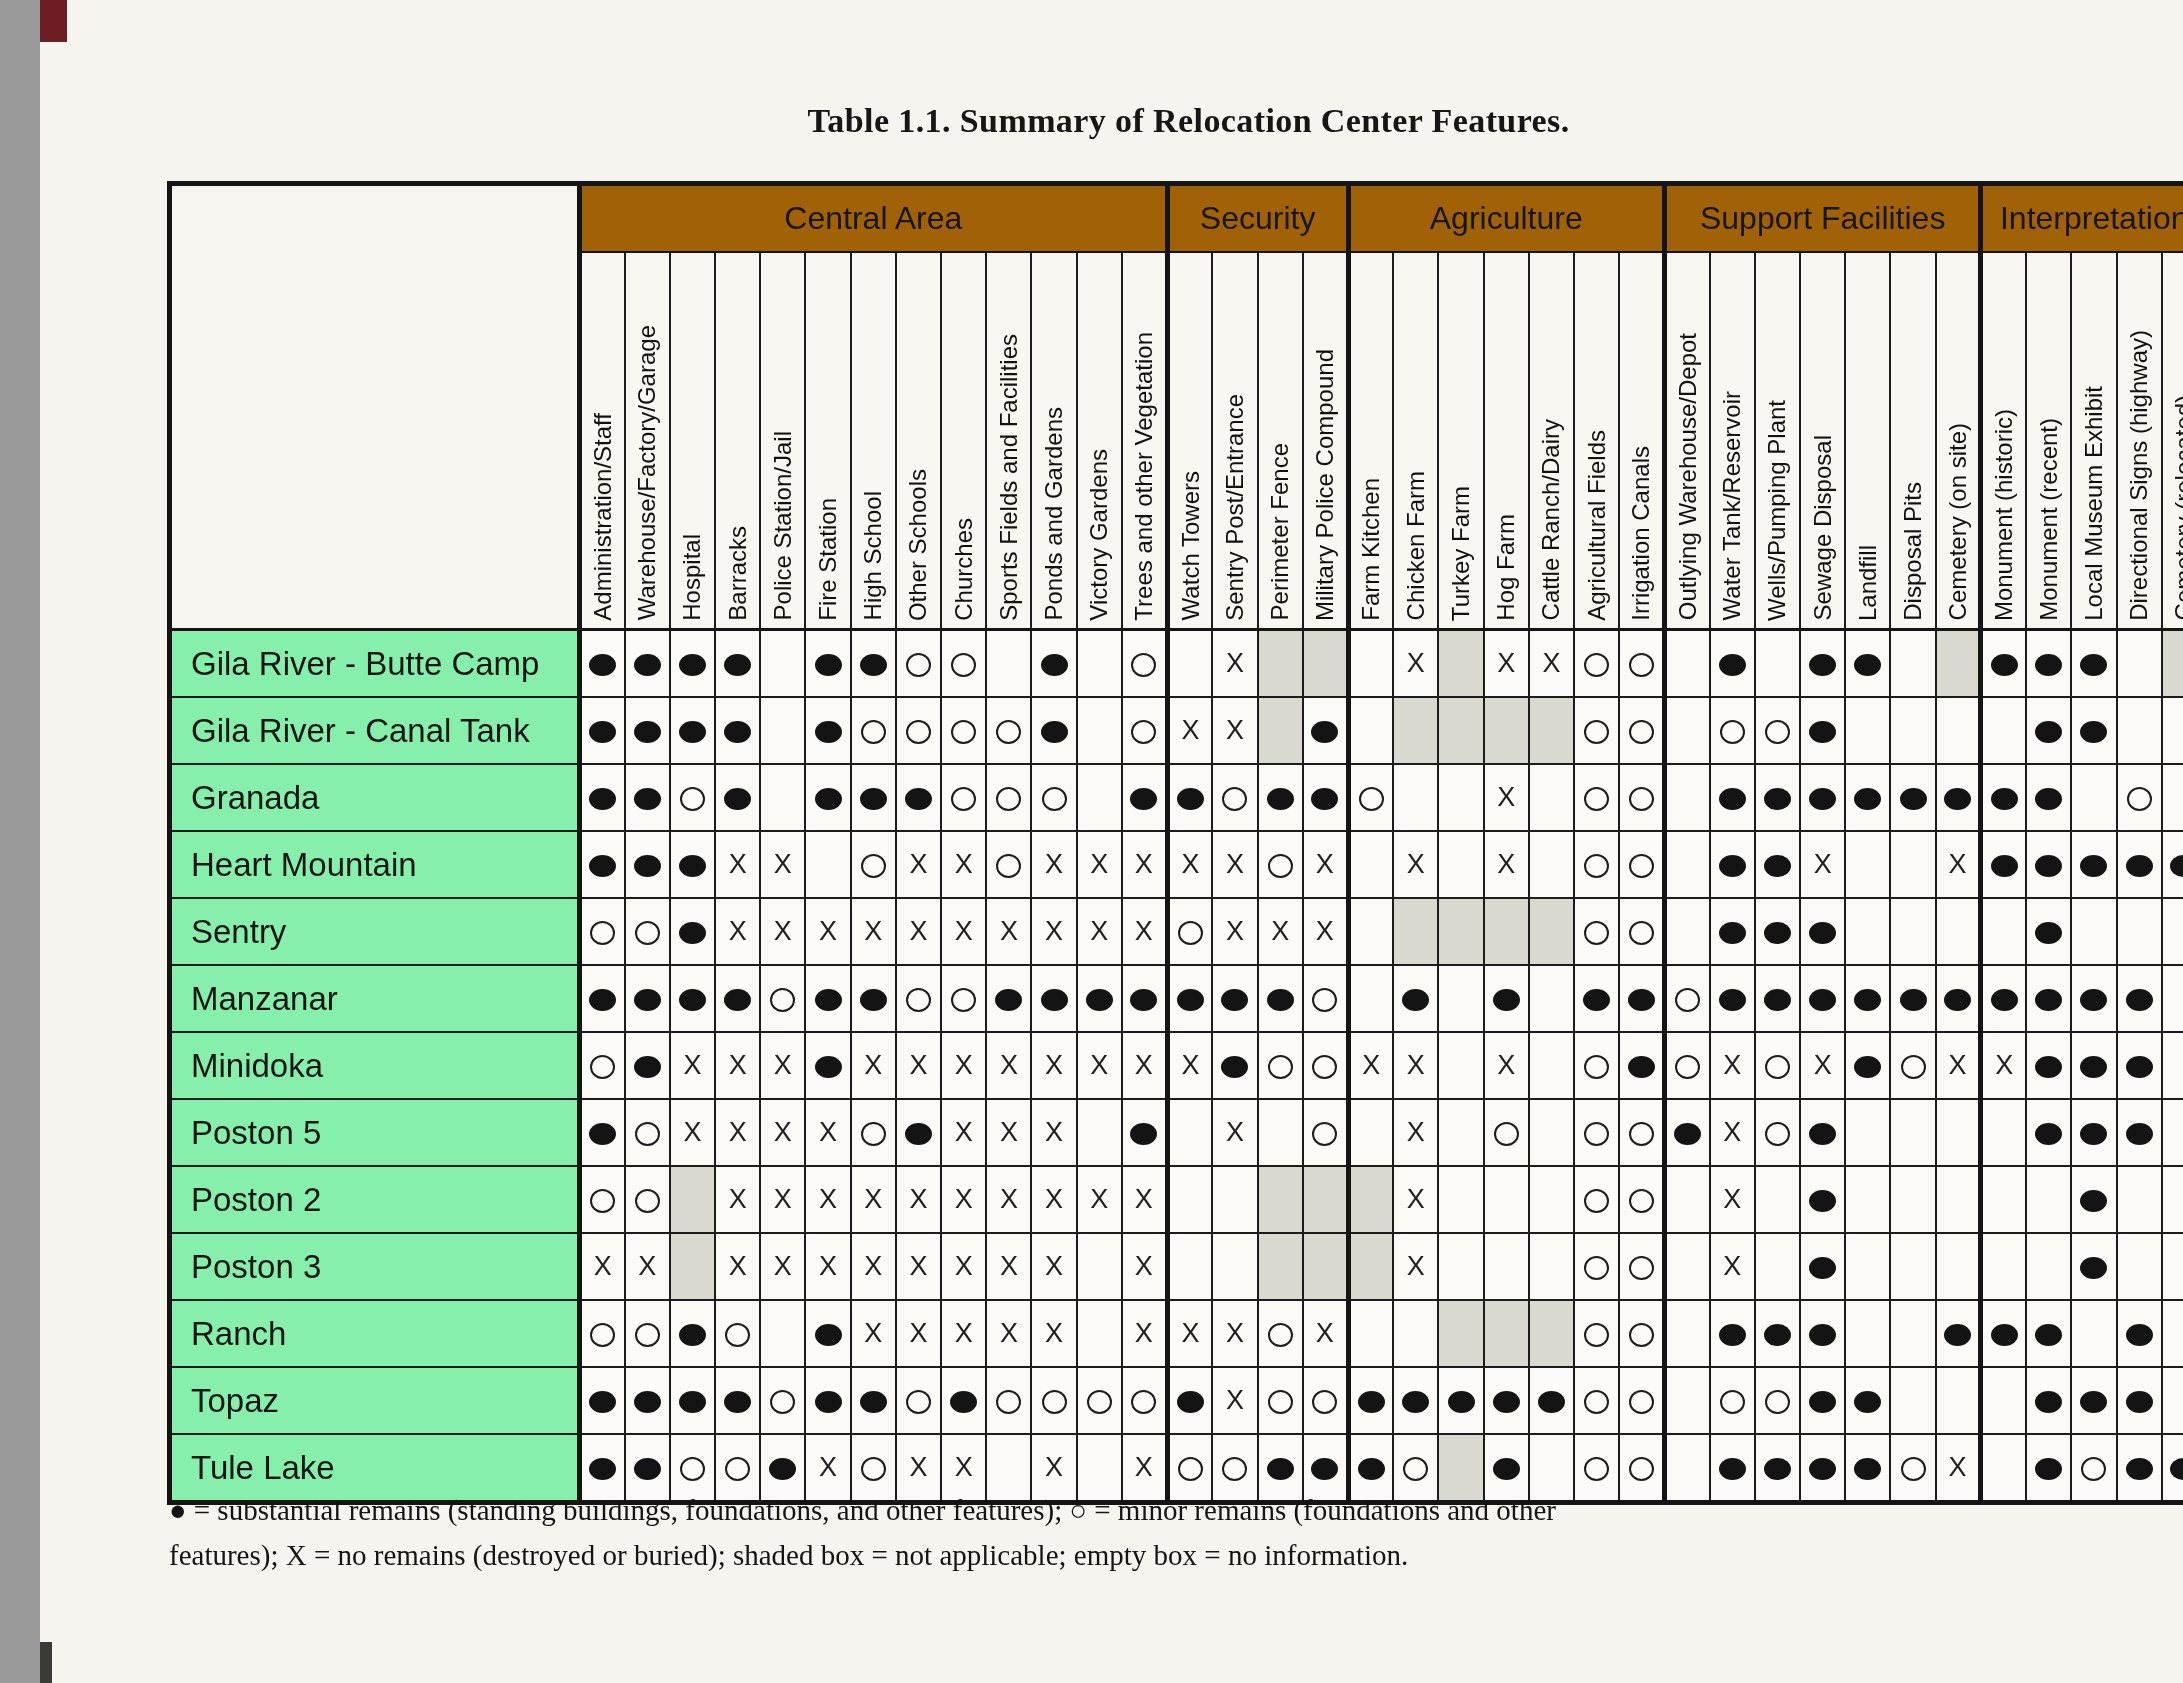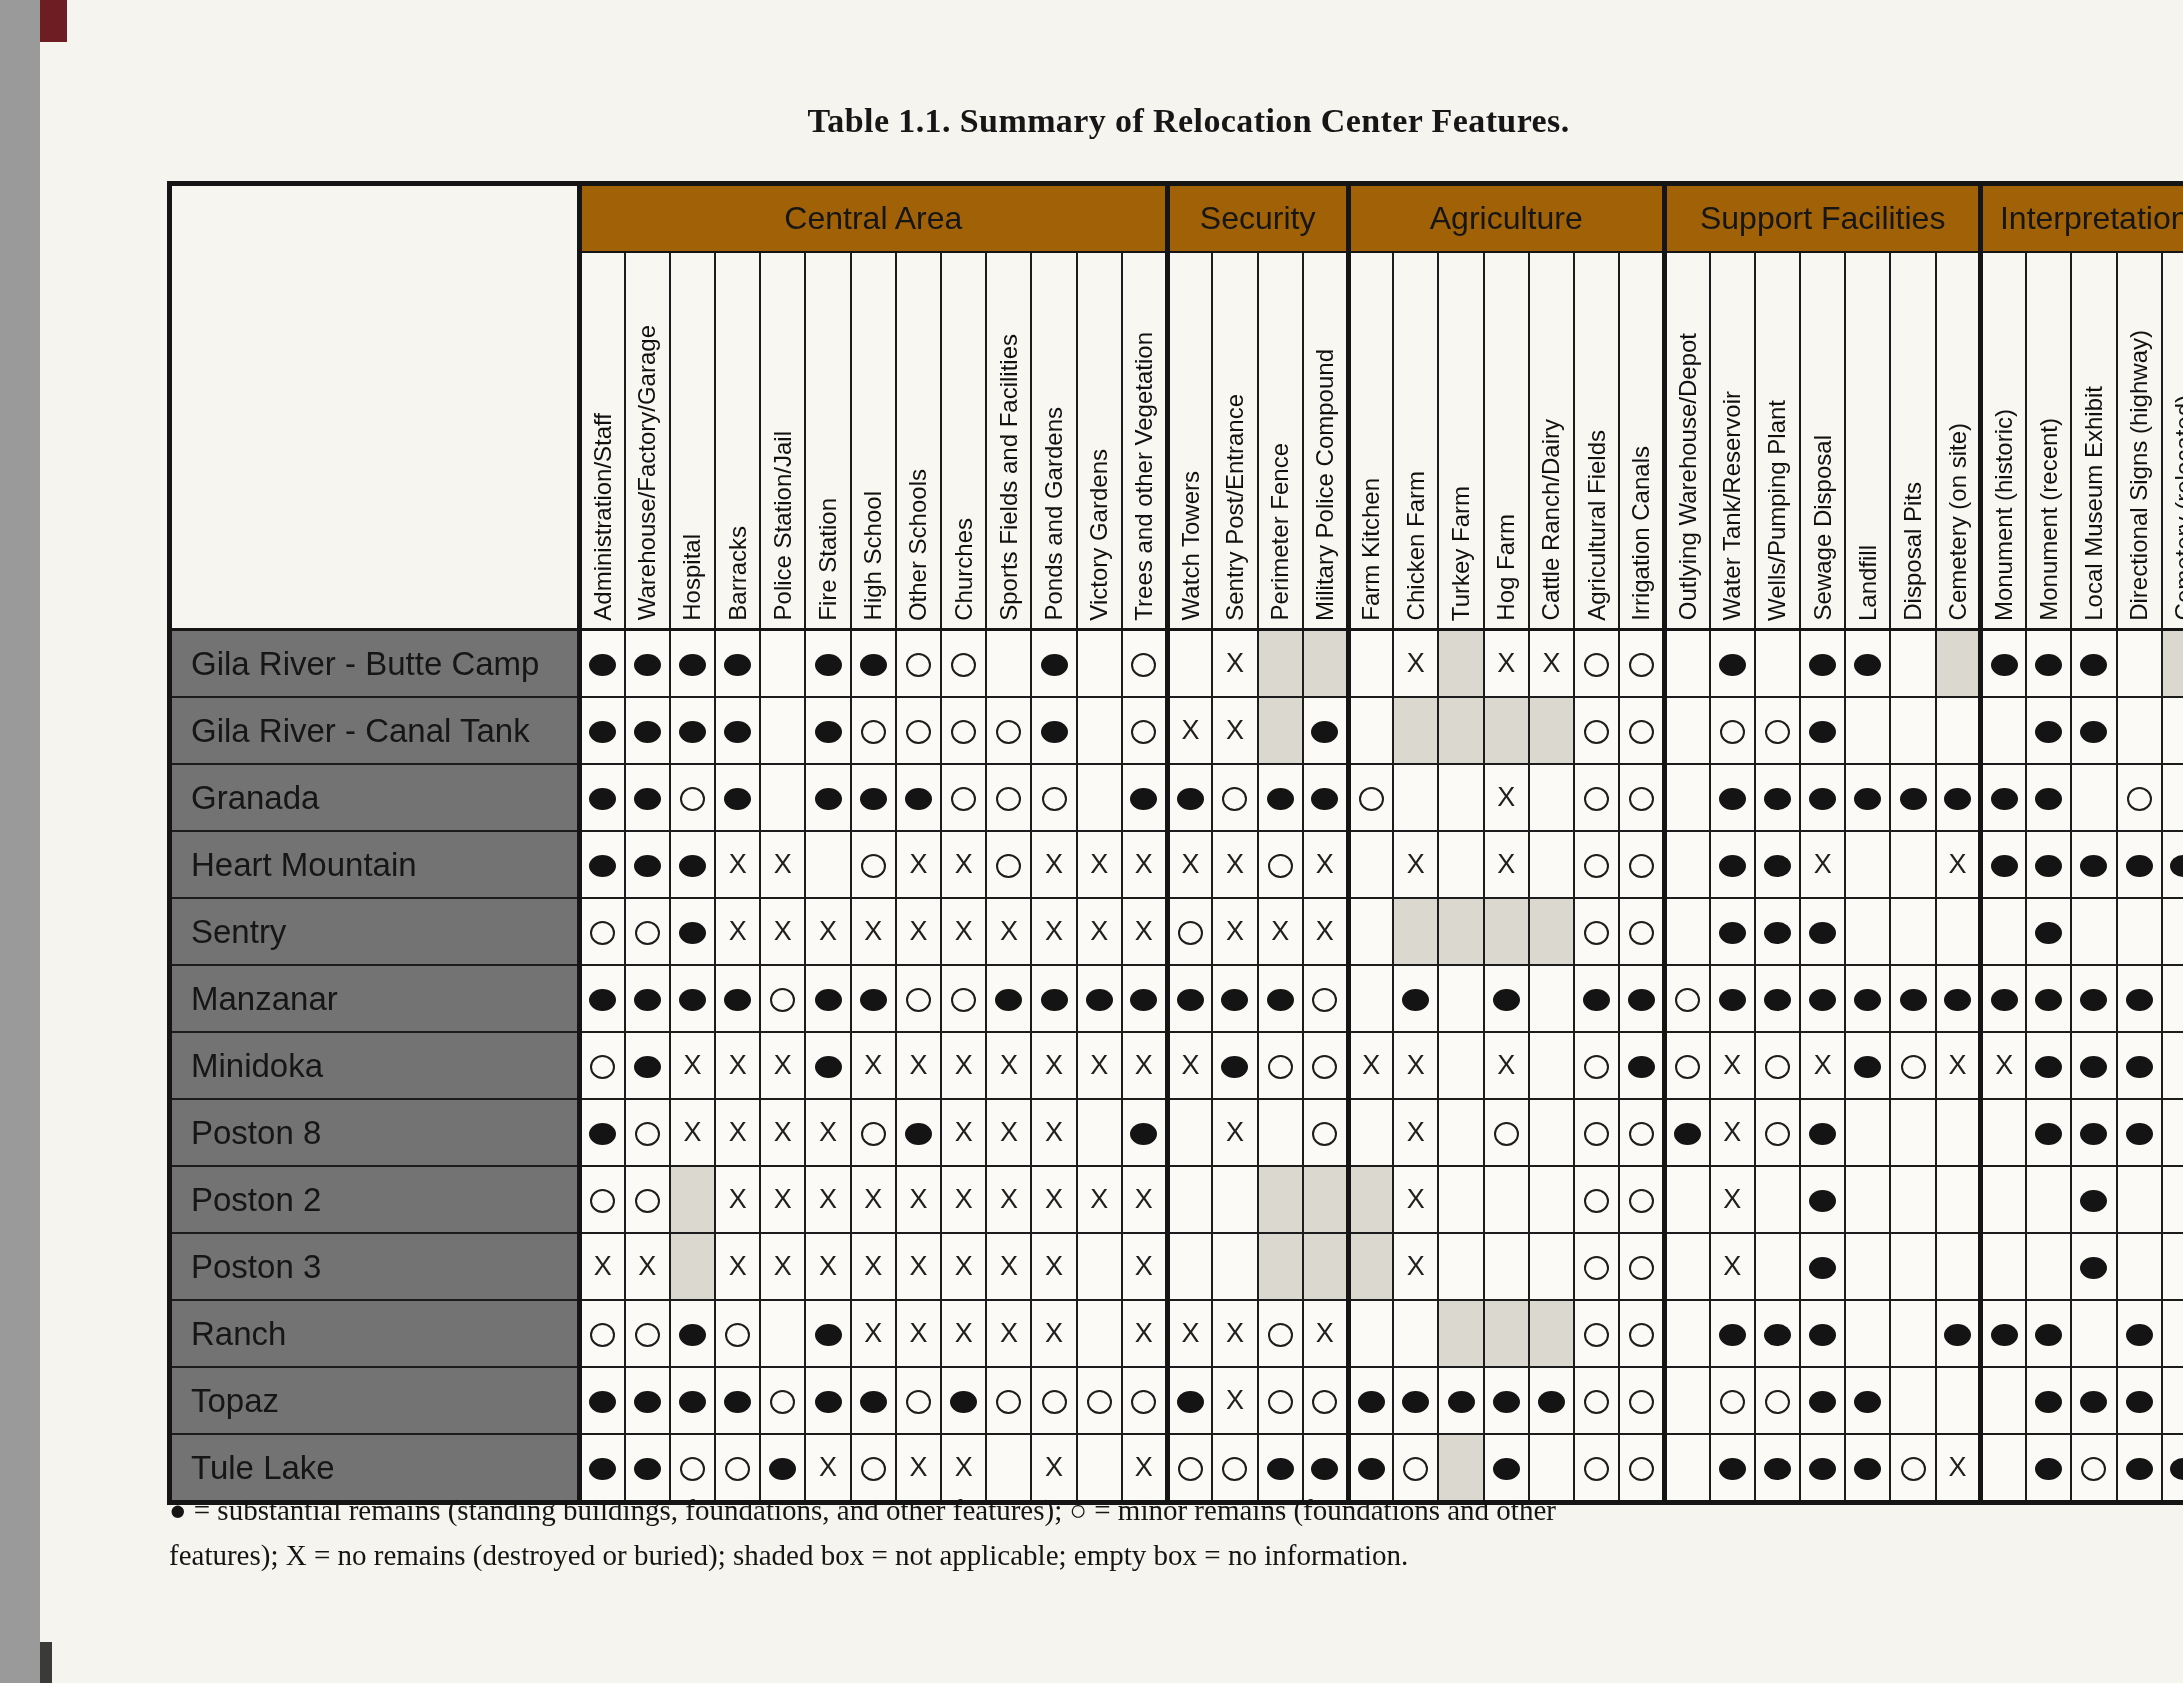--- a/index.html
+++ b/index.html
@@ -46,21 +46,21 @@
     position:absolute; bottom:7.3px; left:50%;
     writing-mode:vertical-rl;
     transform:translateX(-50%) rotate(180deg);
     white-space:nowrap;
     font-size:24px; font-weight:normal; color:#111;
   }
 
   tbody th.rowlabel {
     text-align:left; vertical-align:middle; padding-left:19px;
     font-size:33px; font-weight:normal; height:65px;
-    border-right:4.4px solid #151515; background:#737373;
+    border-right:4.4px solid #151515; background:#86efac;
   }
   tbody td {
     text-align:center; vertical-align:middle;
     font-size:27px; color:#1f1f1f; background:#fbfaf6;
   }
   tbody td.shaded { background:#dbd8d0; }
 
   span.dot  { display:inline-block; width:27px; height:22px; border-radius:50%; background:#141414; vertical-align:middle; }
   span.ring { display:inline-block; width:25px; height:24px; border-radius:50%; border:2.9px solid #1d1d1d; box-sizing:border-box; background:transparent; vertical-align:middle; }
 
@@ -509,21 +509,21 @@
           <td><span class="dot"></span></td>
           <td><span class="ring"></span></td>
           <td>X</td>
           <td class="gsep">X</td>
           <td><span class="dot"></span></td>
           <td><span class="dot"></span></td>
           <td><span class="dot"></span></td>
           <td></td>
         </tr>
         <tr>
-          <th class="rowlabel">Poston 8</th>
+          <th class="rowlabel">Poston 5</th>
           <td class="gsep"><span class="dot"></span></td>
           <td><span class="ring"></span></td>
           <td>X</td>
           <td>X</td>
           <td>X</td>
           <td>X</td>
           <td><span class="ring"></span></td>
           <td><span class="dot"></span></td>
           <td>X</td>
           <td>X</td>

